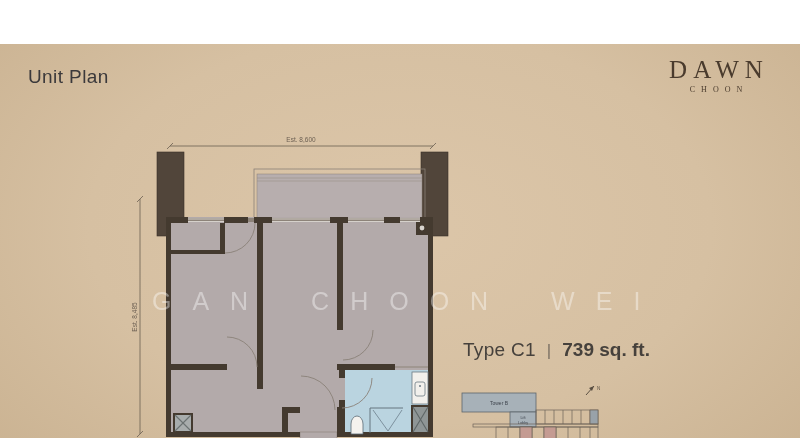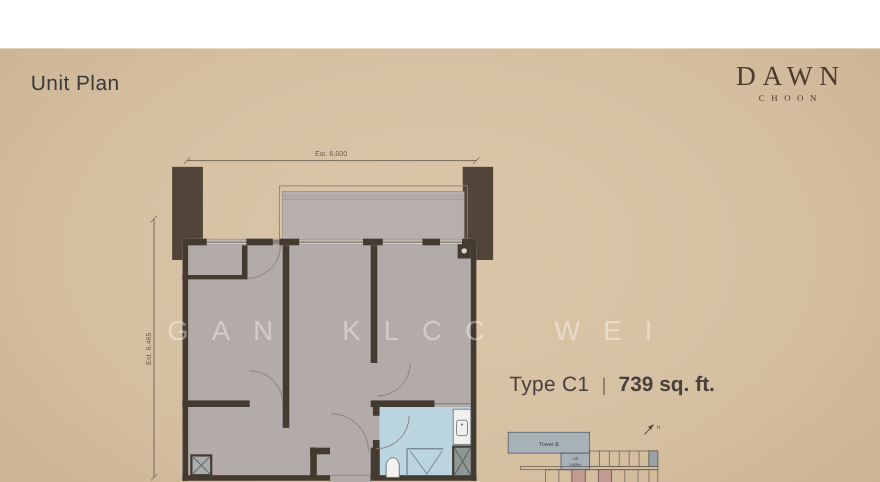--- a/index.html
+++ b/index.html
@@ -148,21 +148,21 @@
         <line x1="298" y1="285" x2="283" y2="310" stroke="#5e6666" stroke-width="1.1"></line>
       </g>
 
       <g>
         <rect x="286" y="100" width="12" height="13" fill="#443a2f"></rect>
         <circle cx="292" cy="106" r="2.4" fill="#d8d4ce"></circle>
       </g>
     </svg>
   </div>
 
-  <div class="watermark">GAN KLCC WEI</div>
+  <div class="watermark">GAN CHOON WEI</div>
 
   <div class="unit-info">
     <span class="unit-type">Type C1</span>
     <span class="unit-sep">|</span>
     <span class="unit-area">739 sq. ft.</span>
   </div>
 
   <div class="keyplan">
     <svg viewBox="0 0 160 72" width="160" height="72">
 

